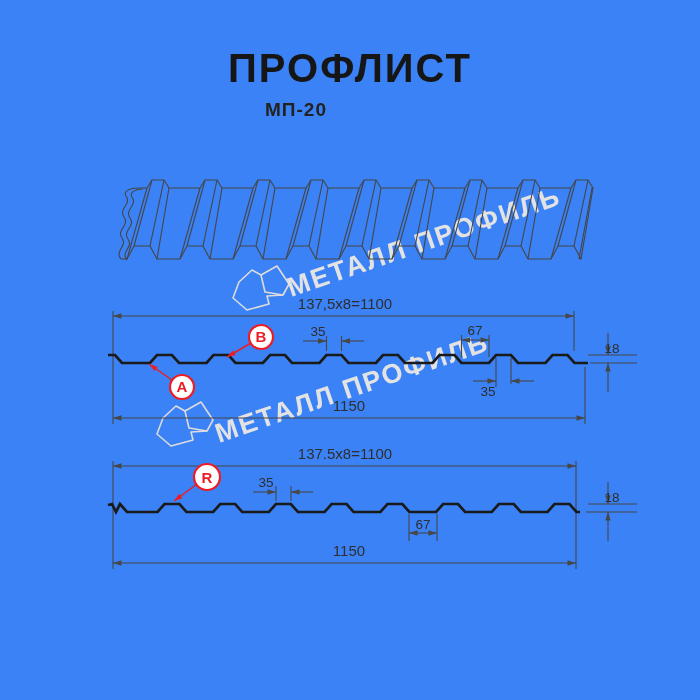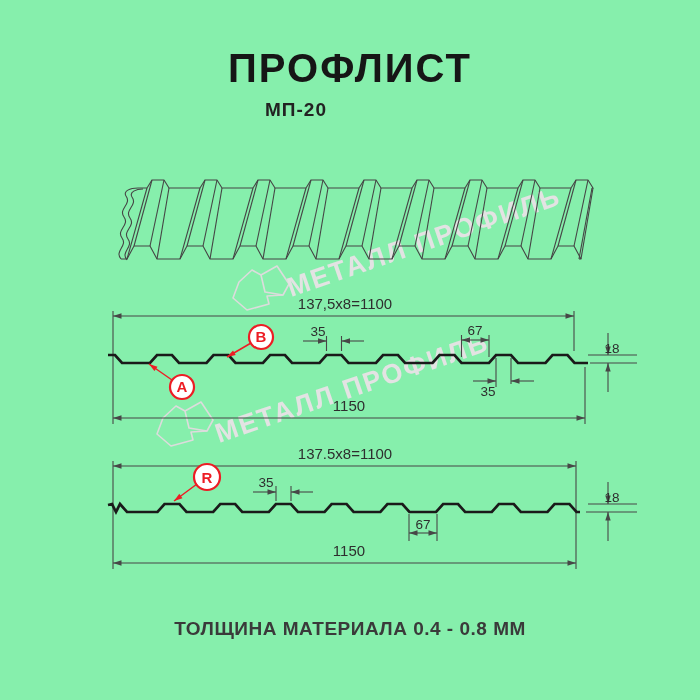--- a/index.html
+++ b/index.html
@@ -1,19 +1,19 @@
 <!DOCTYPE html>
 <html style="--red: #ed1c24; --line: #474747; --profile: #1a1a1a; --wm: #e3e3e3;"><head>
 <meta charset="utf-8">
 <style>
   :root{
     --red:#ed1c24; --line:#474747; --profile:#1a1a1a; --wm:#e3e3e3;
   }
   html,body{margin:0;padding:0;background:#fff;}
-  .stage{position:relative;width:700px;height:700px;background:#86efac;overflow:hidden;
+  .stage{position:relative;width:700px;height:700px;background:#3b82f6;overflow:hidden;
          font-family:"Liberation Sans",sans-serif;}
   .title{position:absolute;top:46px;left:0;width:700px;text-align:center;
          font-weight:700;font-size:40px;letter-spacing:2px;color:#161616;}
   .subtitle{position:absolute;top:99px;left:0;width:592px;text-align:center;
          font-weight:700;font-size:19px;letter-spacing:1px;color:#222;}
   .footer{position:absolute;top:618px;left:0;width:700px;text-align:center;
          font-weight:700;font-size:19px;letter-spacing:.5px;color:#3a3a3a;}
   svg{position:absolute;left:0;top:0;}
   .thin{stroke:var(--line);stroke-width:1.1;fill:none;}
   .arr{fill:var(--line);stroke:none;}
@@ -189,14 +189,13 @@
       </g>
     <g>
       <text class="dimbig" x="345" y="459">137.5x8=1100</text>
       <text class="dimbig" x="349" y="556">1150</text>
       <text class="dim" x="266" y="487">35</text>
       <text class="dim" x="423" y="529">67</text>
       <text class="dim" x="612" y="502" text-anchor="start">18</text>
     </g>
   </svg>
 
-  <div class="footer">ТОЛЩИНА МАТЕРИАЛА 0.4 - 0.8 ММ</div>
 </div>
 
 </body></html>

